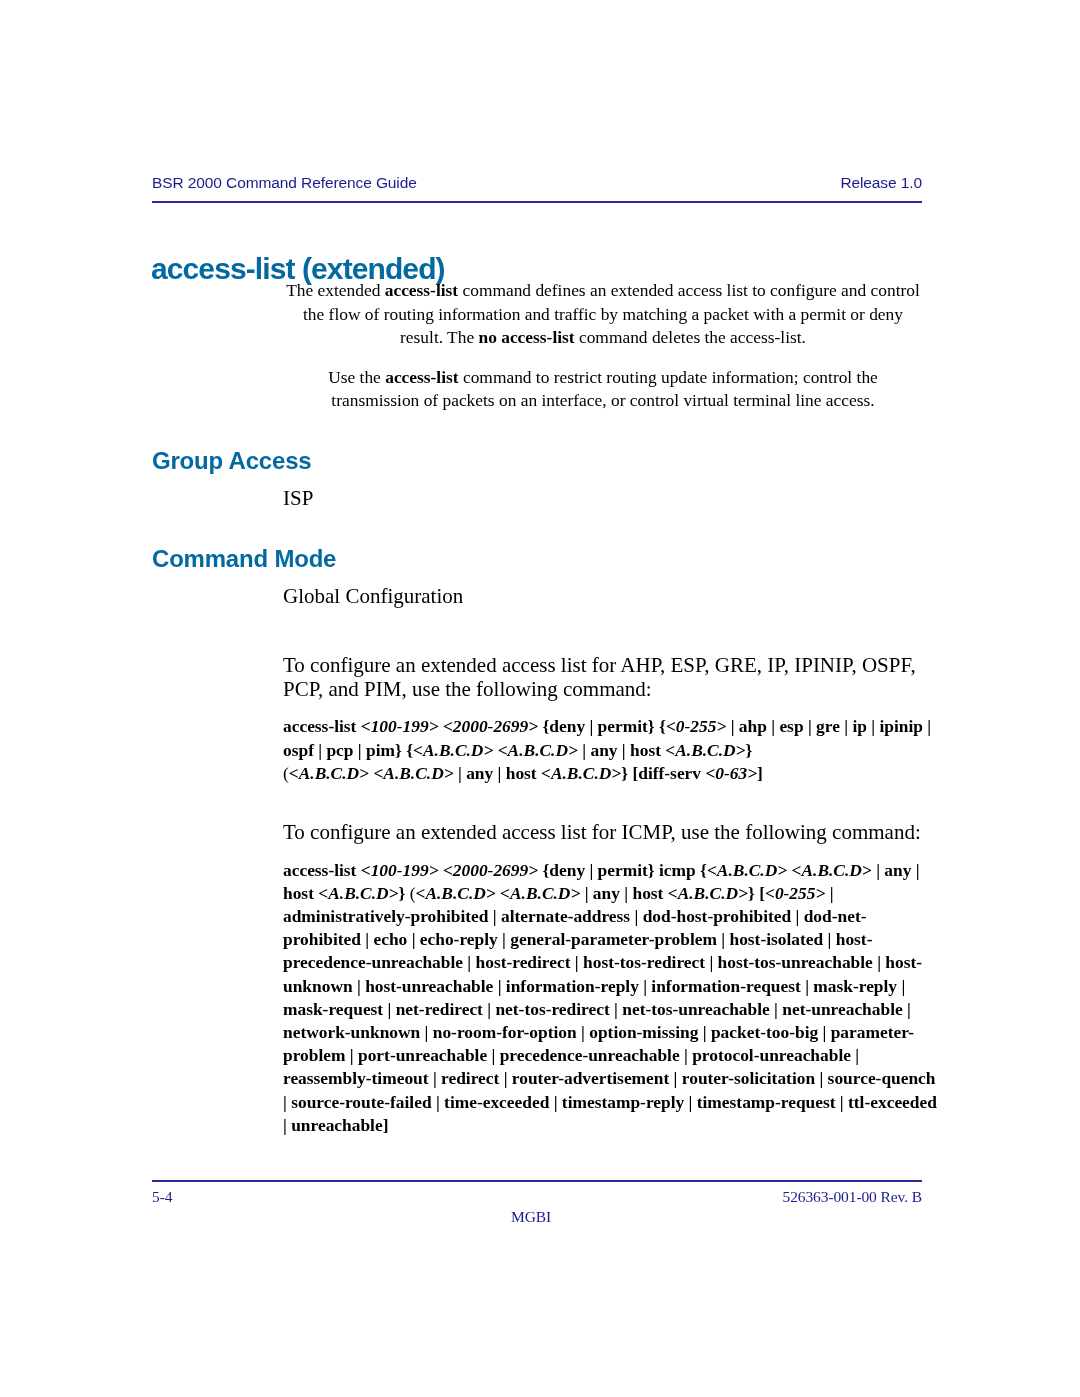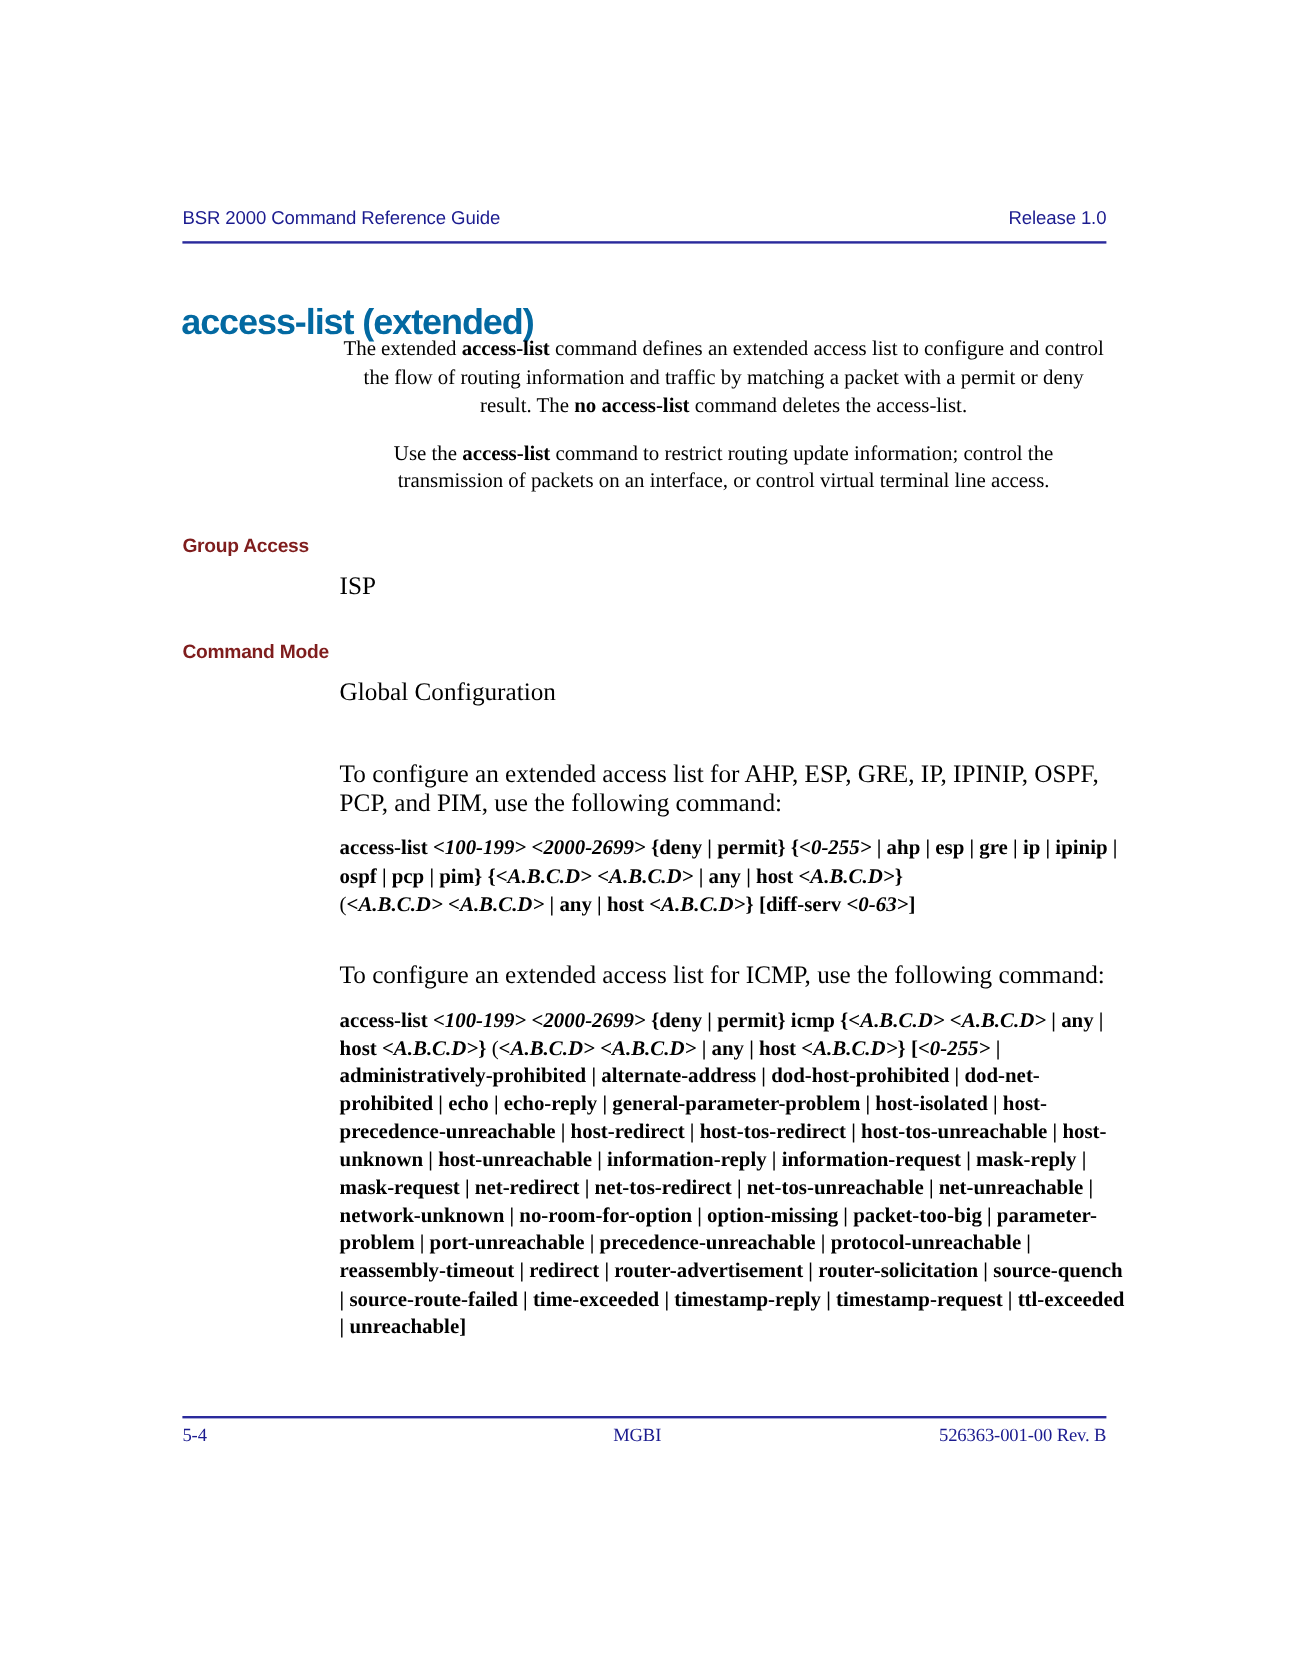--- a/index.html
+++ b/index.html
@@ -78,23 +78,23 @@
     font-size: 17.4px;
     line-height: 23.6px;
     text-align: center;
   }
   .para + .para { margin-top: 16px; }
   .para b { font-weight: bold; }
 
   .sec-head {
     margin: 0 0 0 152px;
     font-family: "Liberation Sans", "DejaVu Sans", sans-serif;
-    font-size: 16px;
+    font-size: 24px;
     letter-spacing: -0.2px;
-    color: #7f1d1d;
+    color: #0369a1;
     white-space: nowrap;
   }
 
   .sec-body {
     margin: 0 0 0 283px;
     width: 640px;
     font-size: 21px;
     line-height: 23.6px;
   }
 
@@ -141,20 +141,21 @@
     font-family: Liberation Serif, serif;
     font-size: 15.5px;
     letter-spacing: -0.1px;
     color: #1b1b8f;
     white-space: nowrap;
   }
   .run-foot .rf-center {
     position: absolute;
     left: 0; right: 12px;
     text-align: center;
+    margin-top: 20px;
   }
   .run-foot .rf-right { text-align: right; margin-left: auto; }
 </style>
 </head>
 <body>
 
 <div class="page">
 
   <div class="run-head">
     <span class="rh-left">BSR 2000 Command Reference Guide</span>

